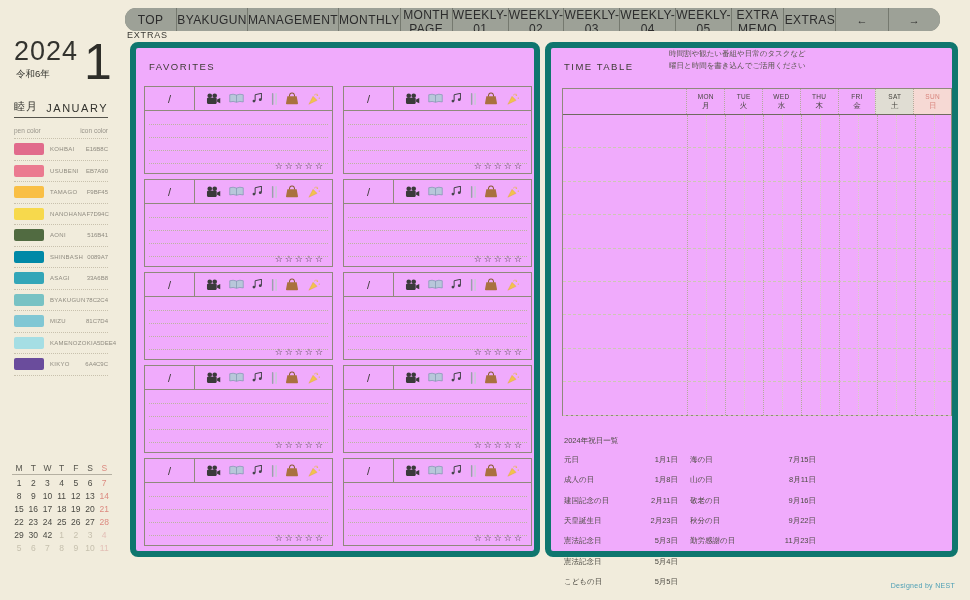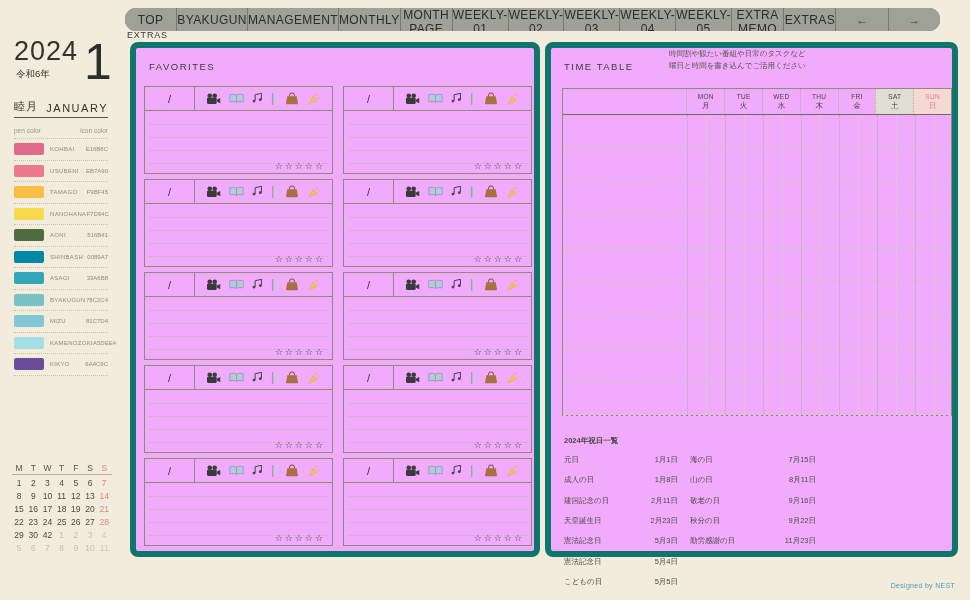--- a/index.html
+++ b/index.html
@@ -75,21 +75,21 @@
   .tt-day.sun .en, .tt-day.sun .jp { color:#d8837b; }
   .tt-body { position:absolute; top:26px; left:0; right:0; bottom:0; }
   .tt-row { height:33.4px; border-bottom:1px dashed #cdc7b4; }
   .tt-row:last-child { border-bottom:none; }
   .vline { position:absolute; top:0; bottom:0; width:0; }
   .vline.bound { border-left:1px dotted #b3ad9c; }
   .vline.mid   { border-left:1px dotted #d8d2bf; }
 
   
   .holidays { position:absolute; left:13px; top:388px; font-size:7.5px; color:#4c4a42; }
-  .h-title { margin-bottom:5px;font-weight:bold; }
+  .h-title { margin-bottom:5px; }
   .h-row { display:flex; height:12.3px; align-items:center;margin-top:8px; }
   .h-n1 { width:70px; } .h-d1 { width:44px; text-align:right; }
   .h-n2 { width:78px; margin-left:12px; } .h-d2 { width:48px; text-align:right; }
 
   .credit { position:absolute; right:15px; top:582px; font-size:7px; color:#4d9fb5; letter-spacing:0.3px; }
 </style>
 </head>
 <body>
 
 <nav class="nav" id="nav">

